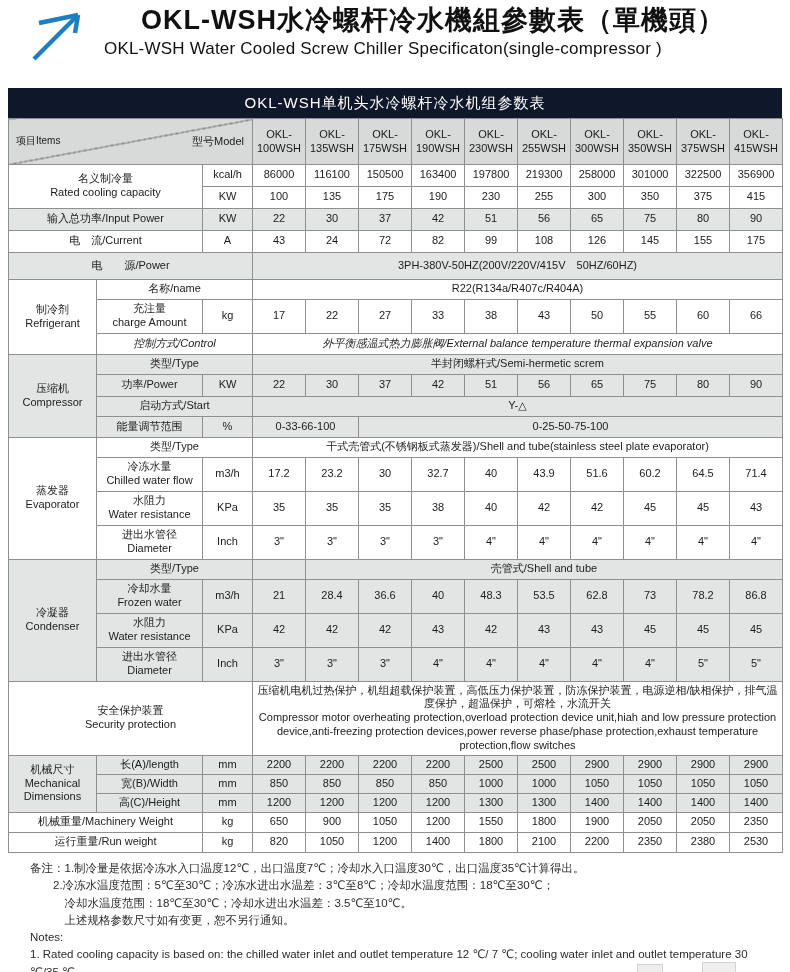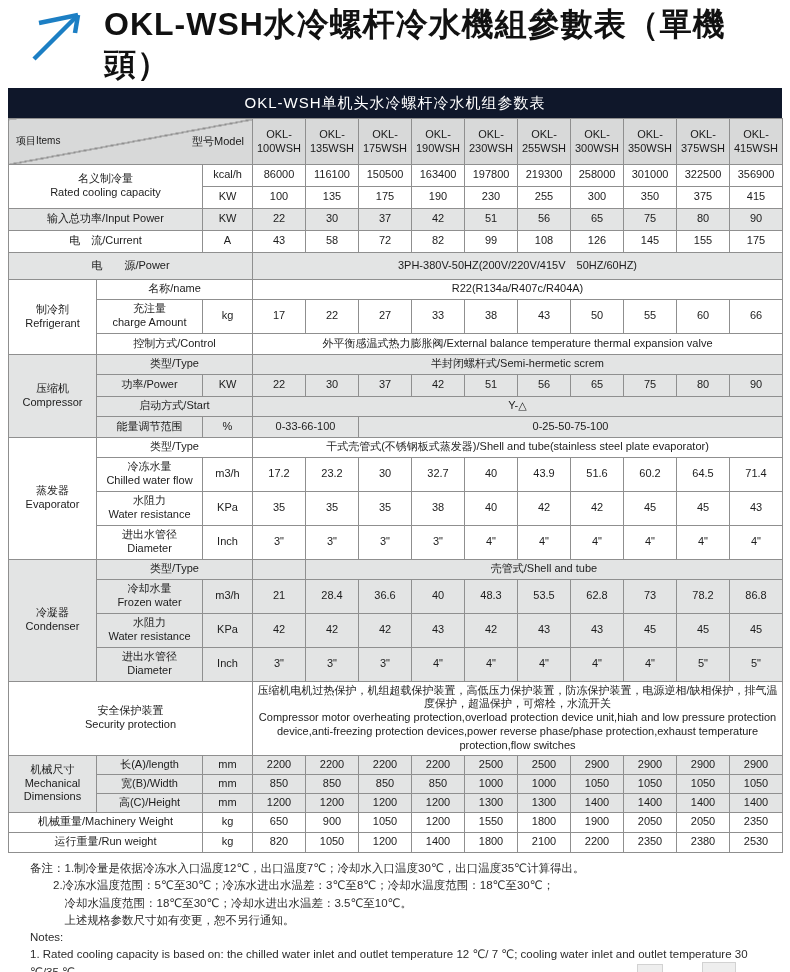--- a/index.html
+++ b/index.html
@@ -3,21 +3,21 @@
 <meta charset="utf-8">
 <style>
   html,body{margin:0;padding:0;background:#ffffff;}
   body{width:790px;height:972px;position:relative;overflow:hidden;
        font-family:"Liberation Sans","DejaVu Sans",sans-serif;color:#1a1a1a;}
 
   
   .brand{position:absolute;top:4px;left:26px;display:flex;align-items:flex-start;}
   .logo{width:74px;height:60px;flex:0 0 auto;}
   .titles{margin-left:4px;}
-  .title-zh{font-size:32px;font-weight:bold;letter-spacing:1px;color:#111;line-height:1.25;}
+  .title-zh{font-size:27px;font-weight:bold;letter-spacing:1px;color:#111;line-height:1.25;margin-left:37px;}
   .title-en{font-size:17px;color:#111;margin-top:1px;letter-spacing:0.2px;}
 
   
   .banner{position:absolute;top:88px;left:8px;width:774px;height:30px;
           background:#0f172a;color:#ffffff;text-align:center;line-height:30px;
           font-size:15px;letter-spacing:1px;box-sizing:border-box;}
 
   
   table.spec{position:absolute;top:118px;left:8px;width:774px;
              border-collapse:collapse;table-layout:fixed;font-size:11px;}
@@ -149,21 +149,21 @@
         <td>56</td>
         <td>65</td>
         <td>75</td>
         <td>80</td>
         <td>90</td>
       </tr>
       <tr style="height: 22px;">
         <td colspan="2">电　流/Current</td>
         <td>A</td>
         <td>43</td>
-        <td>58</td>
+        <td>24</td>
         <td>72</td>
         <td>82</td>
         <td>99</td>
         <td>108</td>
         <td>126</td>
         <td>145</td>
         <td>155</td>
         <td>175</td>
       </tr>
       <tr class="g" style="height: 27px;">
@@ -184,21 +184,21 @@
         <td>22</td>
         <td>27</td>
         <td>33</td>
         <td>38</td>
         <td>43</td>
         <td>50</td>
         <td>55</td>
         <td>60</td>
         <td>66</td>
       </tr>
-      <tr style="height: 21px;">
+      <tr style="height: 21px; font-style: italic;">
         <td colspan="2">控制方式/Control</td>
         <td colspan="10">外平衡感温式热力膨胀阀/External balance temperature thermal expansion valve</td>
       </tr>
       <tr class="g" style="height: 20px;">
         <td rowspan="4">压缩机
 Compressor</td>
         <td colspan="2">类型/Type</td>
         <td colspan="10">半封闭螺杆式/Semi-hermetic screm</td>
       </tr>
       <tr class="g" style="height: 22px;">

